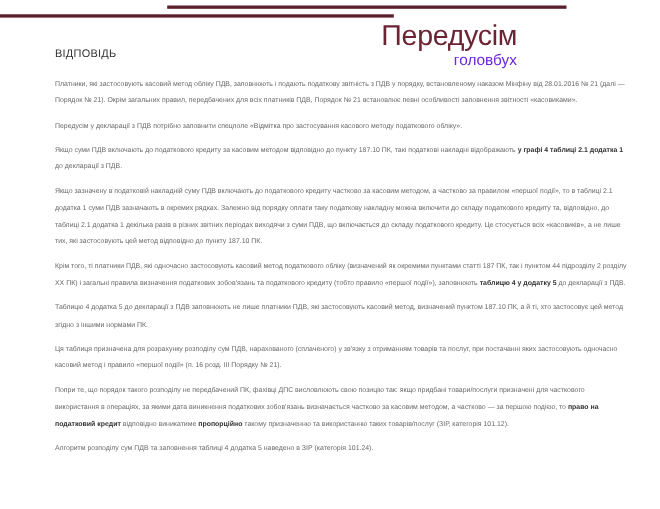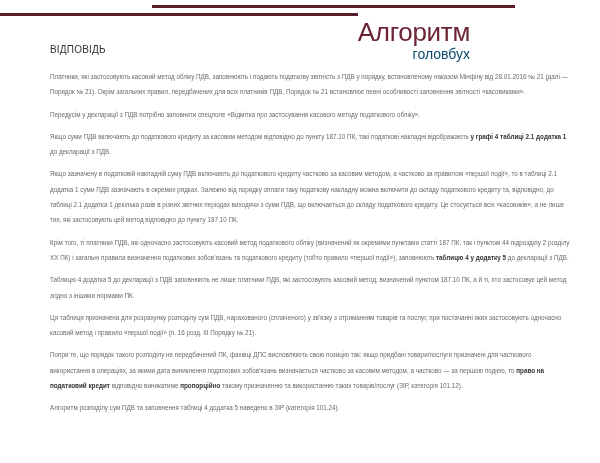--- a/index.html
+++ b/index.html
@@ -4,34 +4,34 @@
 <style>
   html, body { margin: 0; padding: 0; }
   body {
     width: 600px; height: 463px; overflow: hidden; background: #ffffff;
     font-family: "Liberation Sans", sans-serif; position: relative; color: #555;
   }
   .line-top { position: absolute; left: 152px; top: 5px; width: 363px; height: 3px; background: #5a1f2a; }
   .line-second { position: absolute; left: 0; top: 13px; width: 358px; height: 3px; background: #5a1f2a; }
   .logo { position: absolute; right: 130px; top: 18px; text-align: right; }
   .logo-main { font-size: 26px; color: #6b2433; line-height: 28px; letter-spacing: -0.3px; }
-  .logo-sub { font-size: 14px; color: #0c4a6e; line-height: 16px; margin-top: 0px; text-align: right; }
+  .logo-sub { font-size: 14px; color: #6d28d9; line-height: 16px; margin-top: 0px; text-align: right; }
   .heading { position: absolute; left: 50px; top: 44px; font-size: 10px; font-weight: normal; color: #333; letter-spacing: 0.2px; }
   .content { position: absolute; left: 50px; top: 69px; width: 520px; font-size: 6.3px; line-height: 15.3px; color: #6a6a6a; }
   .content p { margin: 0 0 7px 0; }
   .content b { color: #333; }
 </style>
 </head>
 <body>
 
 <div class="line-top"></div>
 <div class="line-second"></div>
 
 <div class="logo">
-  <div class="logo-main">Алгоритм</div>
+  <div class="logo-main">Передусім</div>
   <div class="logo-sub">головбух</div>
 </div>
 
 <div class="heading">ВІДПОВІДЬ</div>
 
 <div class="content" id="content">
     <p><span>Платники, які застосовують касовий метод обліку ПДВ, заповнюють і подають податкову звітність з ПДВ у порядку, встановленому наказом Мінфіну від 28.01.2016 № 21 (далі — Порядок № 21). Окрім загальних правил, передбачених для всіх платників ПДВ, Порядок № 21 встановлює певні особливості заповнення звітності «касовиками».</span></p>
     <p><span>Передусім у декларації з ПДВ потрібно заповнити спецполе «Відмітка про застосування касового методу податкового обліку».</span></p>
     <p><span>Якщо суми ПДВ включають до податкового кредиту за касовим методом відповідно до пункту 187.10 ПК, такі податкові накладні відображають </span><b>у графі 4 таблиці 2.1 додатка 1</b><span> до декларації з ПДВ.</span></p>
     <p><span>Якщо зазначену в податковій накладній суму ПДВ включають до податкового кредиту частково за касовим методом, а частково за правилом «першої події», то в таблиці 2.1 додатка 1 суми ПДВ зазначають в окремих рядках. Залежно від порядку оплати таку податкову накладну можна включити до складу податкового кредиту та, відповідно, до таблиці 2.1 додатка 1 декілька разів в різних звітних періодах виходячи з суми ПДВ, що включається до складу податкового кредиту. Це стосується всіх «касовиків», а не лише тих, які застосовують цей метод відповідно до пункту 187.10 ПК.</span></p>

